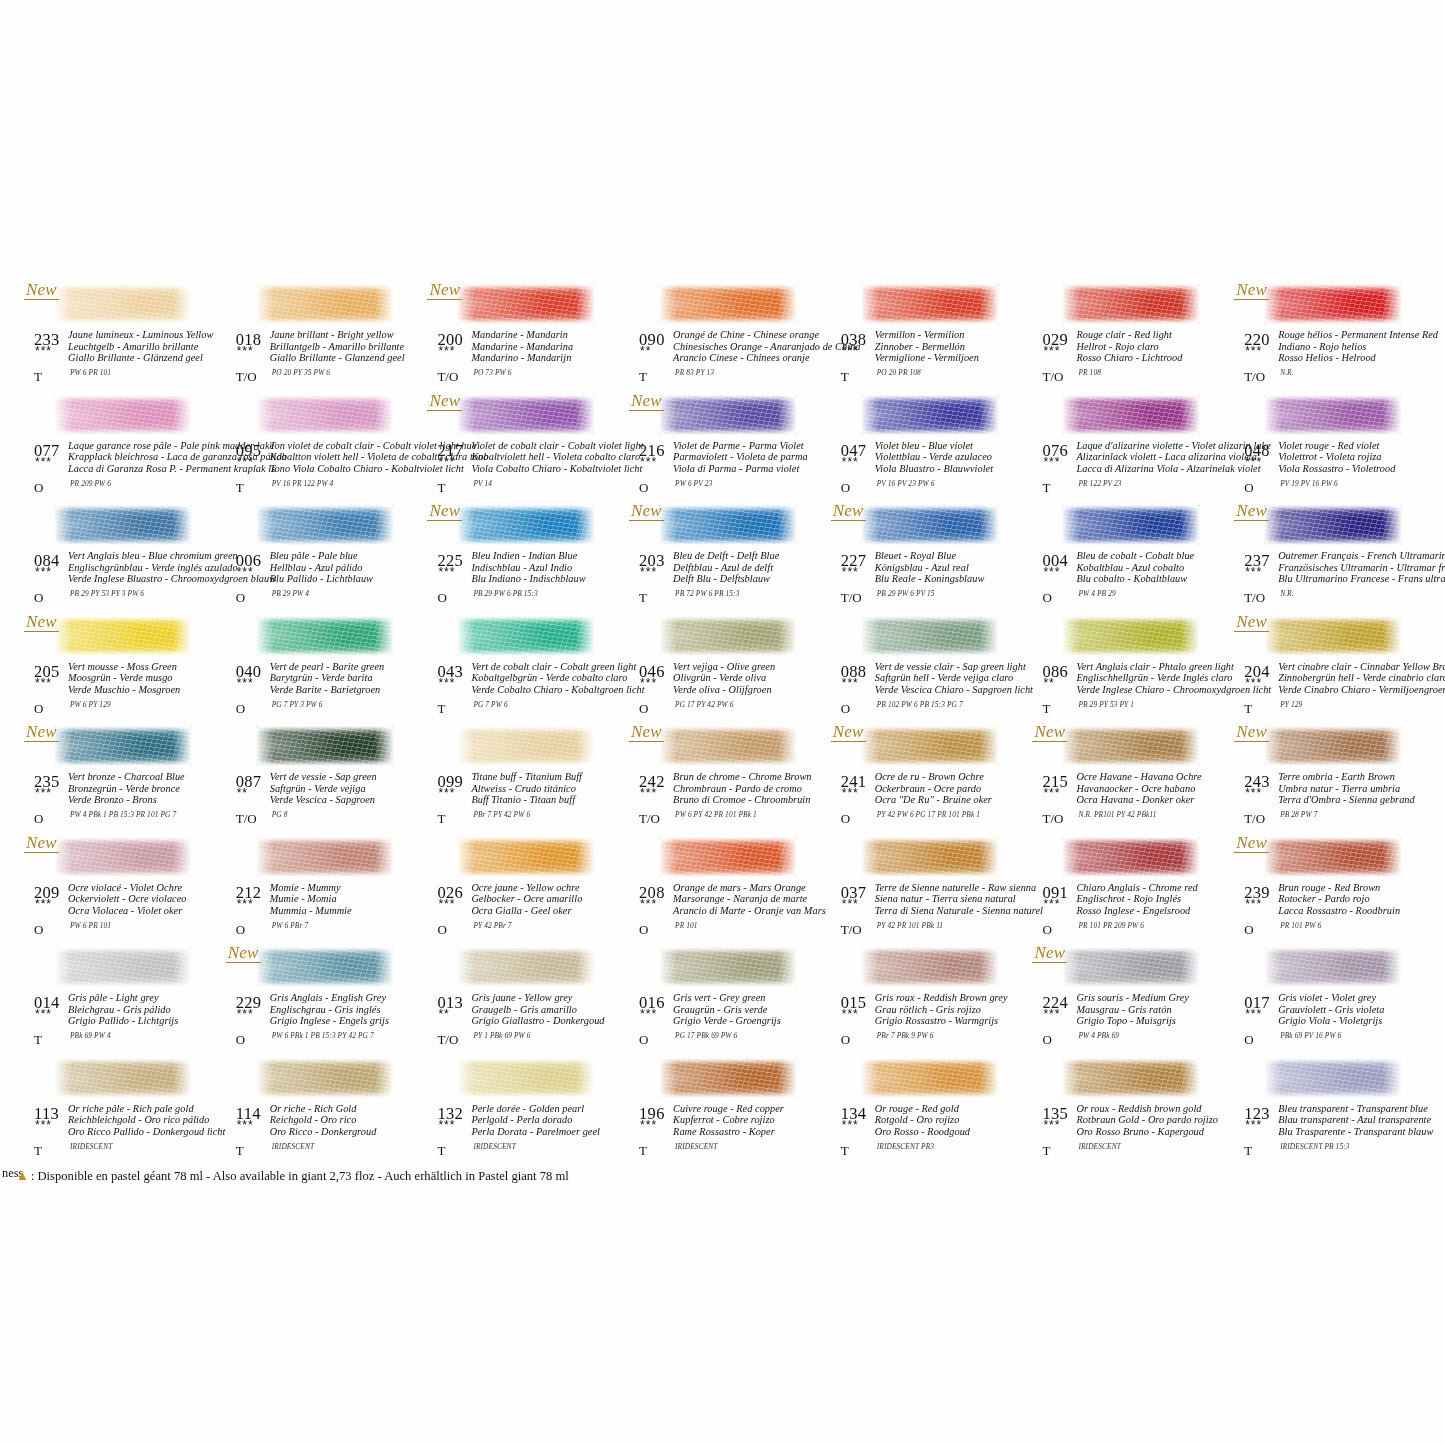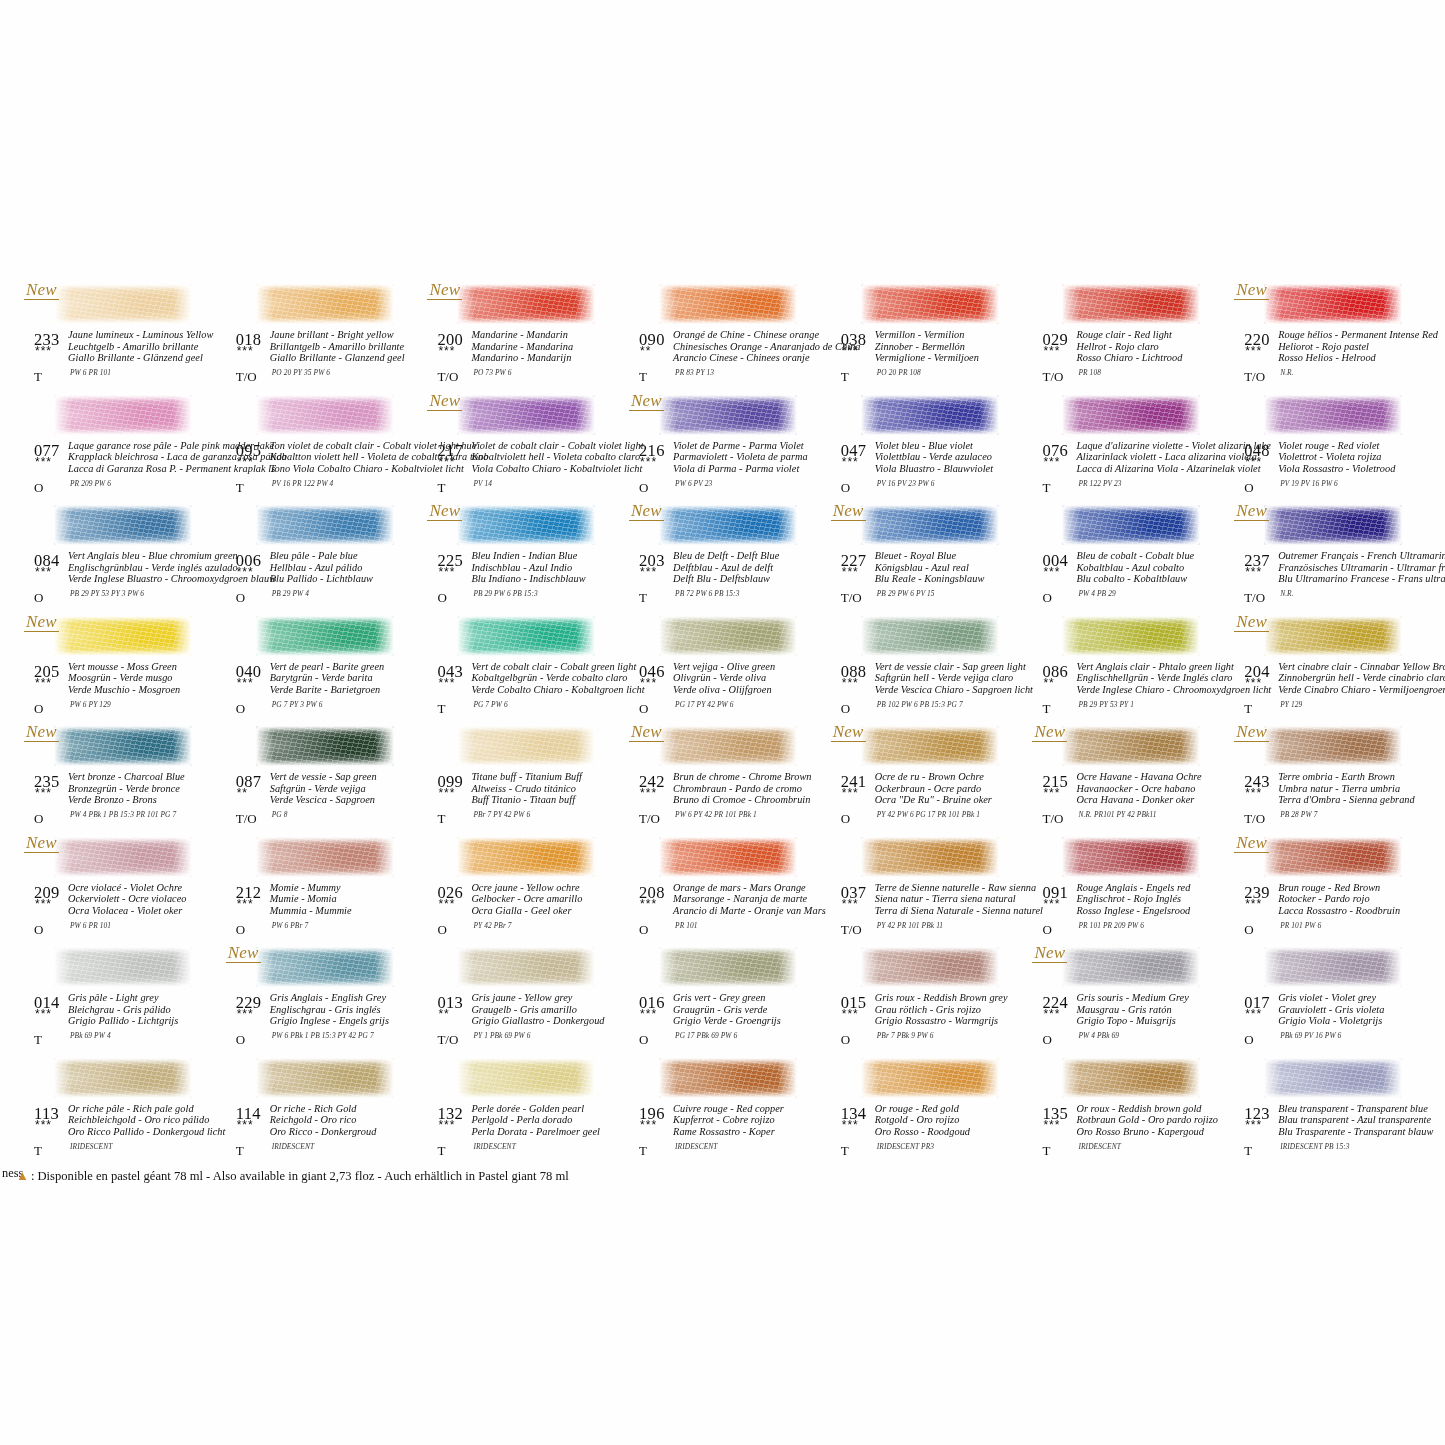--- a/index.html
+++ b/index.html
@@ -262,21 +262,21 @@
           <div class="base" style="background:radial-gradient(ellipse 72% 120% at 12% 50%, rgb(231,125,126) 0%, rgba(255,255,255,0) 72%),linear-gradient(180deg, rgb(231,125,126) 0%, #d51f21 30%, #d51f21 68%, rgb(231,125,126) 100%);"></div>
           <div class="tex" style="background-image:repeating-linear-gradient(8deg, rgba(255,255,255,.55) 0px, rgba(255,255,255,.55) 1px, rgba(255,255,255,0) 1px, rgba(255,255,255,0) 4px),repeating-linear-gradient(-74deg, rgba(255,255,255,.40) 0px, rgba(255,255,255,.40) 1px, rgba(255,255,255,0) 1px, rgba(255,255,255,0) 5px);"></div>
           <div class="fade" style="background:linear-gradient(90deg, #fff 0%, rgba(255,255,255,.72) 3%, rgba(255,255,255,0) 13%, rgba(255,255,255,0) 86%, rgba(255,255,255,.70) 96%, #fff 100%),linear-gradient(180deg, #fff 0%, rgba(255,255,255,0) 16%, rgba(255,255,255,0) 84%, #fff 100%);"></div>
         </div>
         <div class="info">
           <div class="num">220</div>
           <div class="stars">***</div>
           <div class="opac">T/O</div>
           <div class="names">
             <div>Rouge hélios - Permanent Intense Red</div>
-            <div>Heliorot - Rojo pastel</div>
+            <div>Indiano - Rojo helios</div>
             <div>Rosso Helios - Helrood</div>
           </div>
           <div class="pig">N.R.</div>
         </div>
       </div>
       <div class="cell">
         <div class="swatch">
           <div class="base" style="background:radial-gradient(ellipse 72% 120% at 12% 50%, rgb(235,190,215) 0%, rgba(255,255,255,0) 72%),linear-gradient(180deg, rgb(235,190,215) 0%, #dc8fba 30%, #dc8fba 68%, rgb(235,190,215) 100%);"></div>
           <div class="tex" style="background-image:repeating-linear-gradient(8deg, rgba(255,255,255,.55) 0px, rgba(255,255,255,.55) 1px, rgba(255,255,255,0) 1px, rgba(255,255,255,0) 4px),repeating-linear-gradient(-74deg, rgba(255,255,255,.40) 0px, rgba(255,255,255,.40) 1px, rgba(255,255,255,0) 1px, rgba(255,255,255,0) 5px);"></div>
           <div class="fade" style="background:linear-gradient(90deg, #fff 0%, rgba(255,255,255,.72) 3%, rgba(255,255,255,0) 13%, rgba(255,255,255,0) 86%, rgba(255,255,255,.70) 96%, #fff 100%),linear-gradient(180deg, #fff 0%, rgba(255,255,255,0) 16%, rgba(255,255,255,0) 84%, #fff 100%);"></div>
@@ -887,21 +887,21 @@
         <div class="swatch">
           <div class="base" style="background:radial-gradient(ellipse 72% 120% at 12% 50%, rgb(205,141,144) 0%, rgba(255,255,255,0) 72%),linear-gradient(180deg, rgb(205,141,144) 0%, #a83a3f 30%, #a83a3f 68%, rgb(205,141,144) 100%);"></div>
           <div class="tex" style="background-image:repeating-linear-gradient(8deg, rgba(255,255,255,.55) 0px, rgba(255,255,255,.55) 1px, rgba(255,255,255,0) 1px, rgba(255,255,255,0) 4px),repeating-linear-gradient(-74deg, rgba(255,255,255,.40) 0px, rgba(255,255,255,.40) 1px, rgba(255,255,255,0) 1px, rgba(255,255,255,0) 5px);"></div>
           <div class="fade" style="background:linear-gradient(90deg, #fff 0%, rgba(255,255,255,.72) 3%, rgba(255,255,255,0) 13%, rgba(255,255,255,0) 86%, rgba(255,255,255,.70) 96%, #fff 100%),linear-gradient(180deg, #fff 0%, rgba(255,255,255,0) 16%, rgba(255,255,255,0) 84%, #fff 100%);"></div>
         </div>
         <div class="info">
           <div class="num">091</div>
           <div class="stars">***</div>
           <div class="opac">O</div>
           <div class="names">
-            <div>Rouge Anglais - Engels red</div>
+            <div>Chiaro Anglais - Chrome red</div>
             <div>Englischrot - Rojo Inglés</div>
             <div>Rosso Inglese - Engelsrood</div>
           </div>
           <div class="pig">PR 101 PR 209 PW 6</div>
         </div>
       </div>
       <div class="cell">
         <div class="newtag">New</div>
         <div class="swatch">
           <div class="base" style="background:radial-gradient(ellipse 72% 120% at 12% 50%, rgb(210,154,139) 0%, rgba(255,255,255,0) 72%),linear-gradient(180deg, rgb(210,154,139) 0%, #b25137 30%, #b25137 68%, rgb(210,154,139) 100%);"></div>

